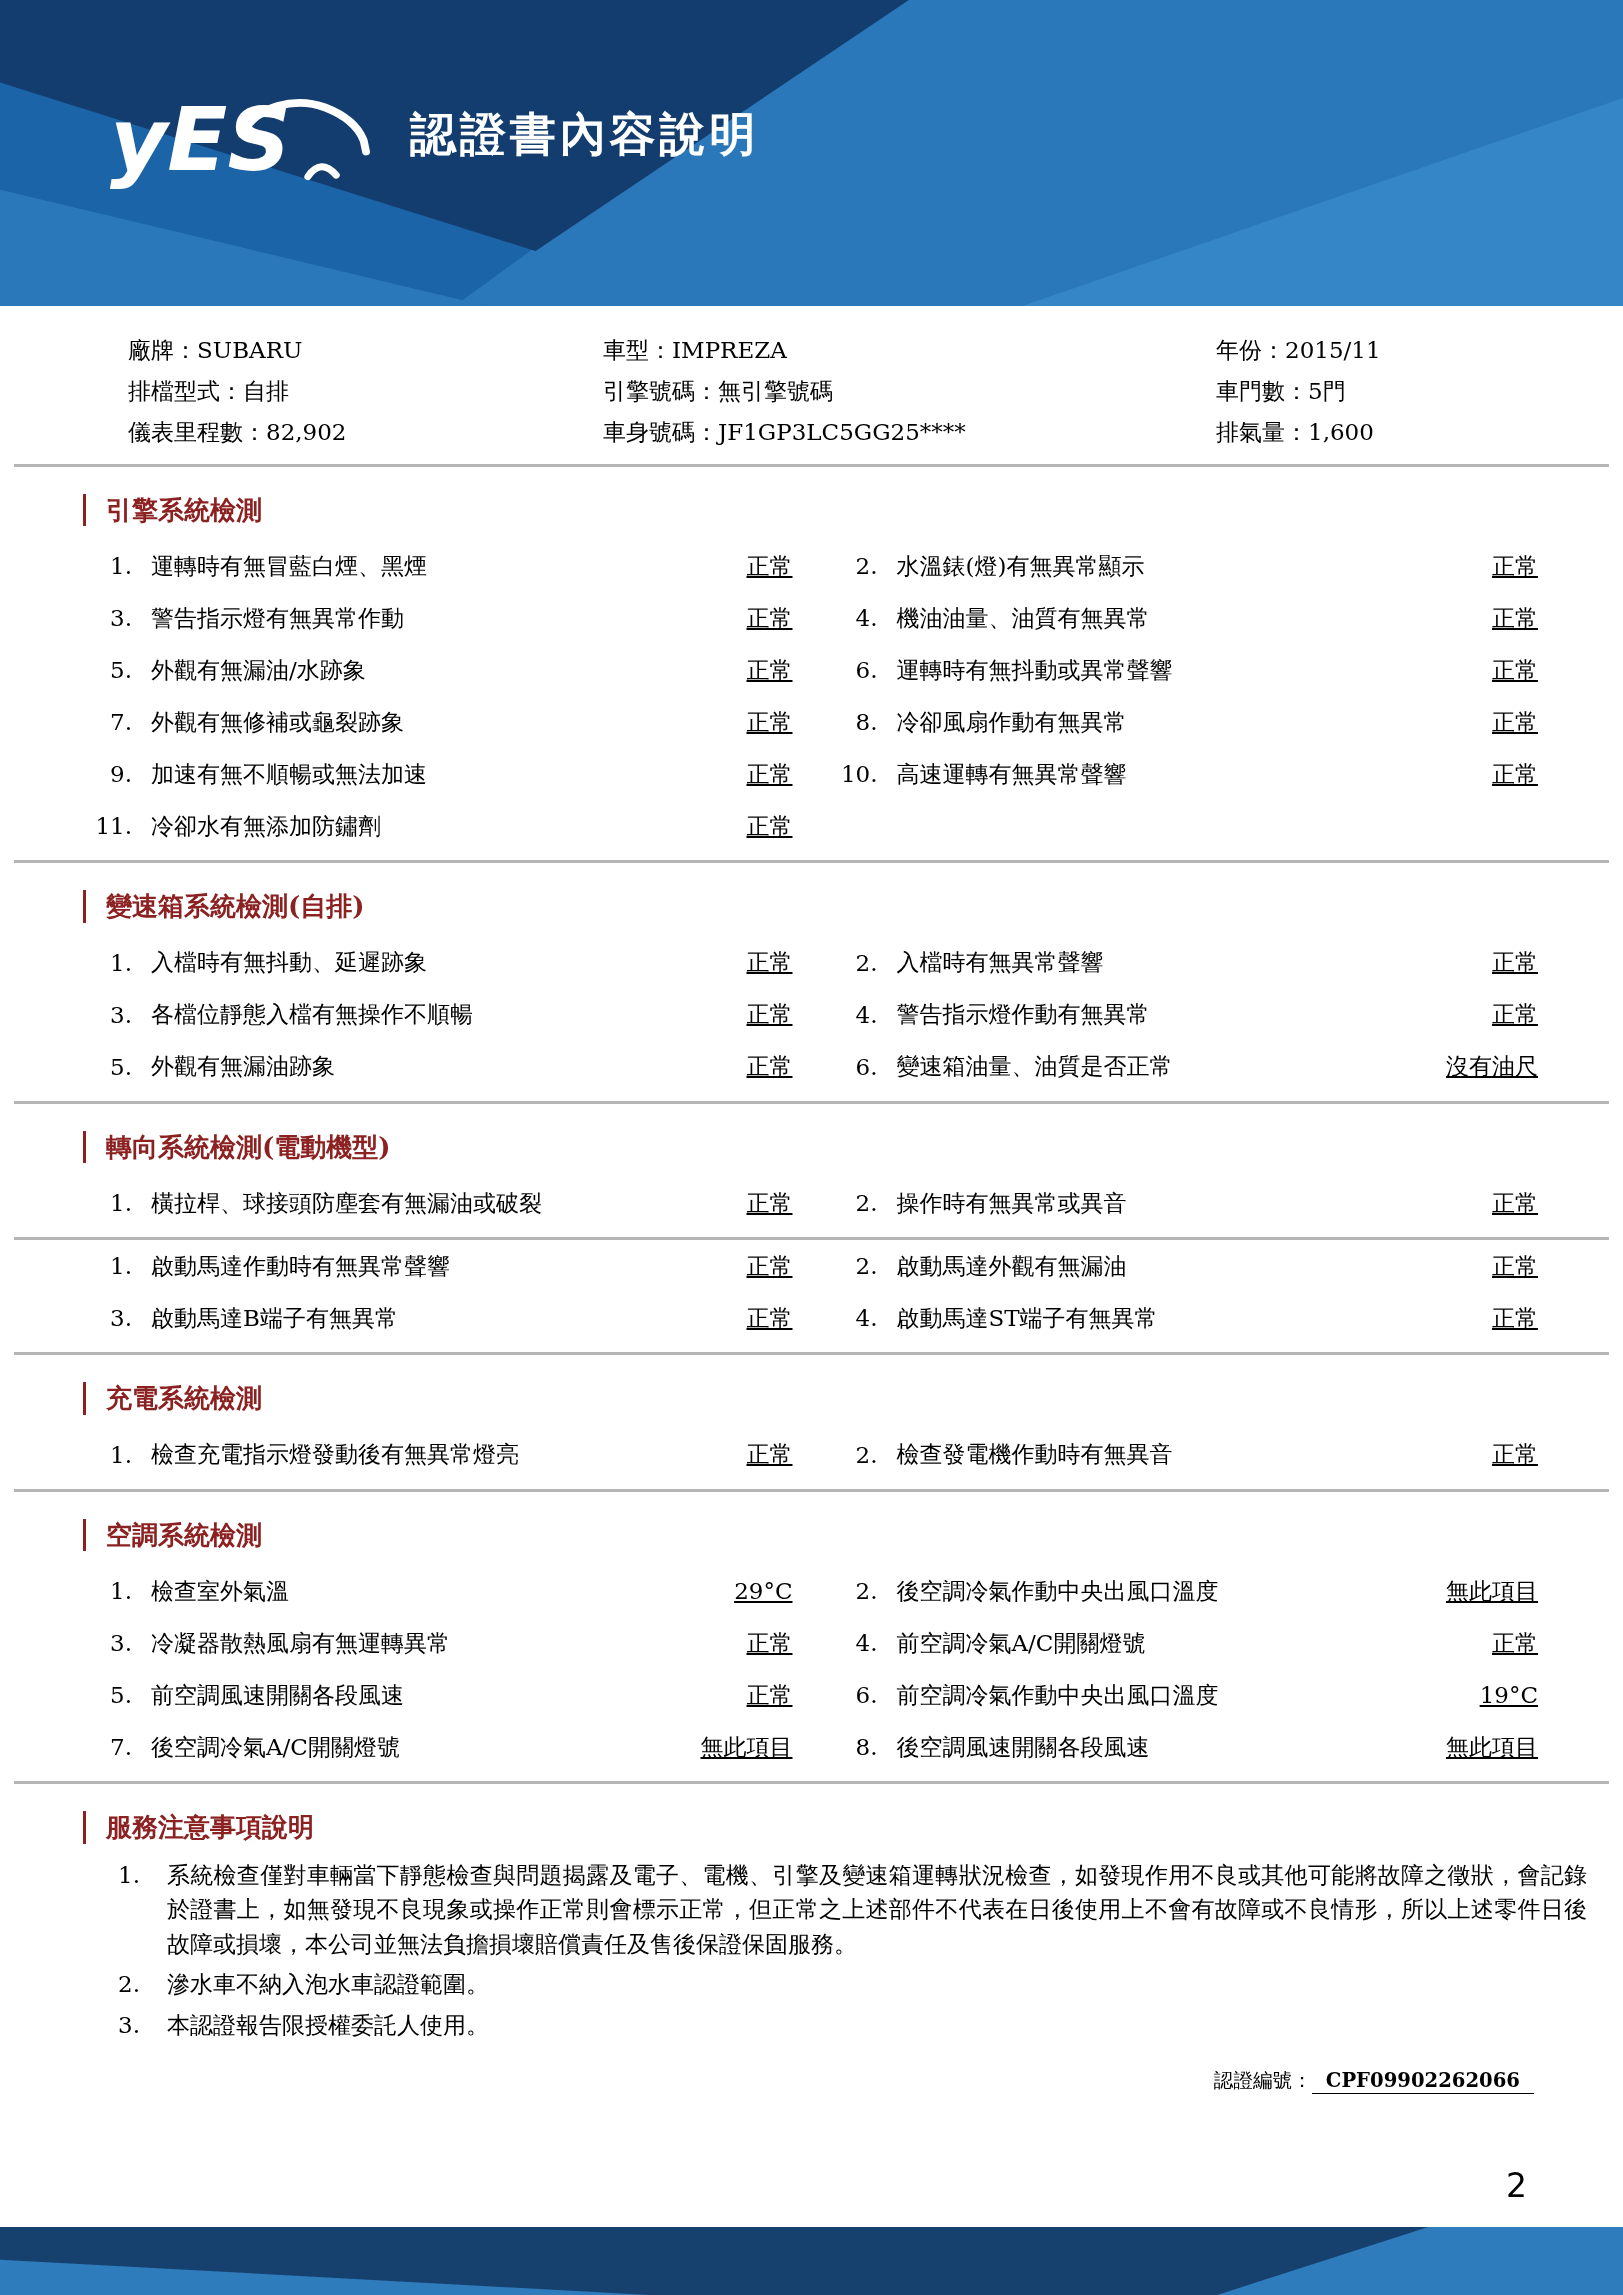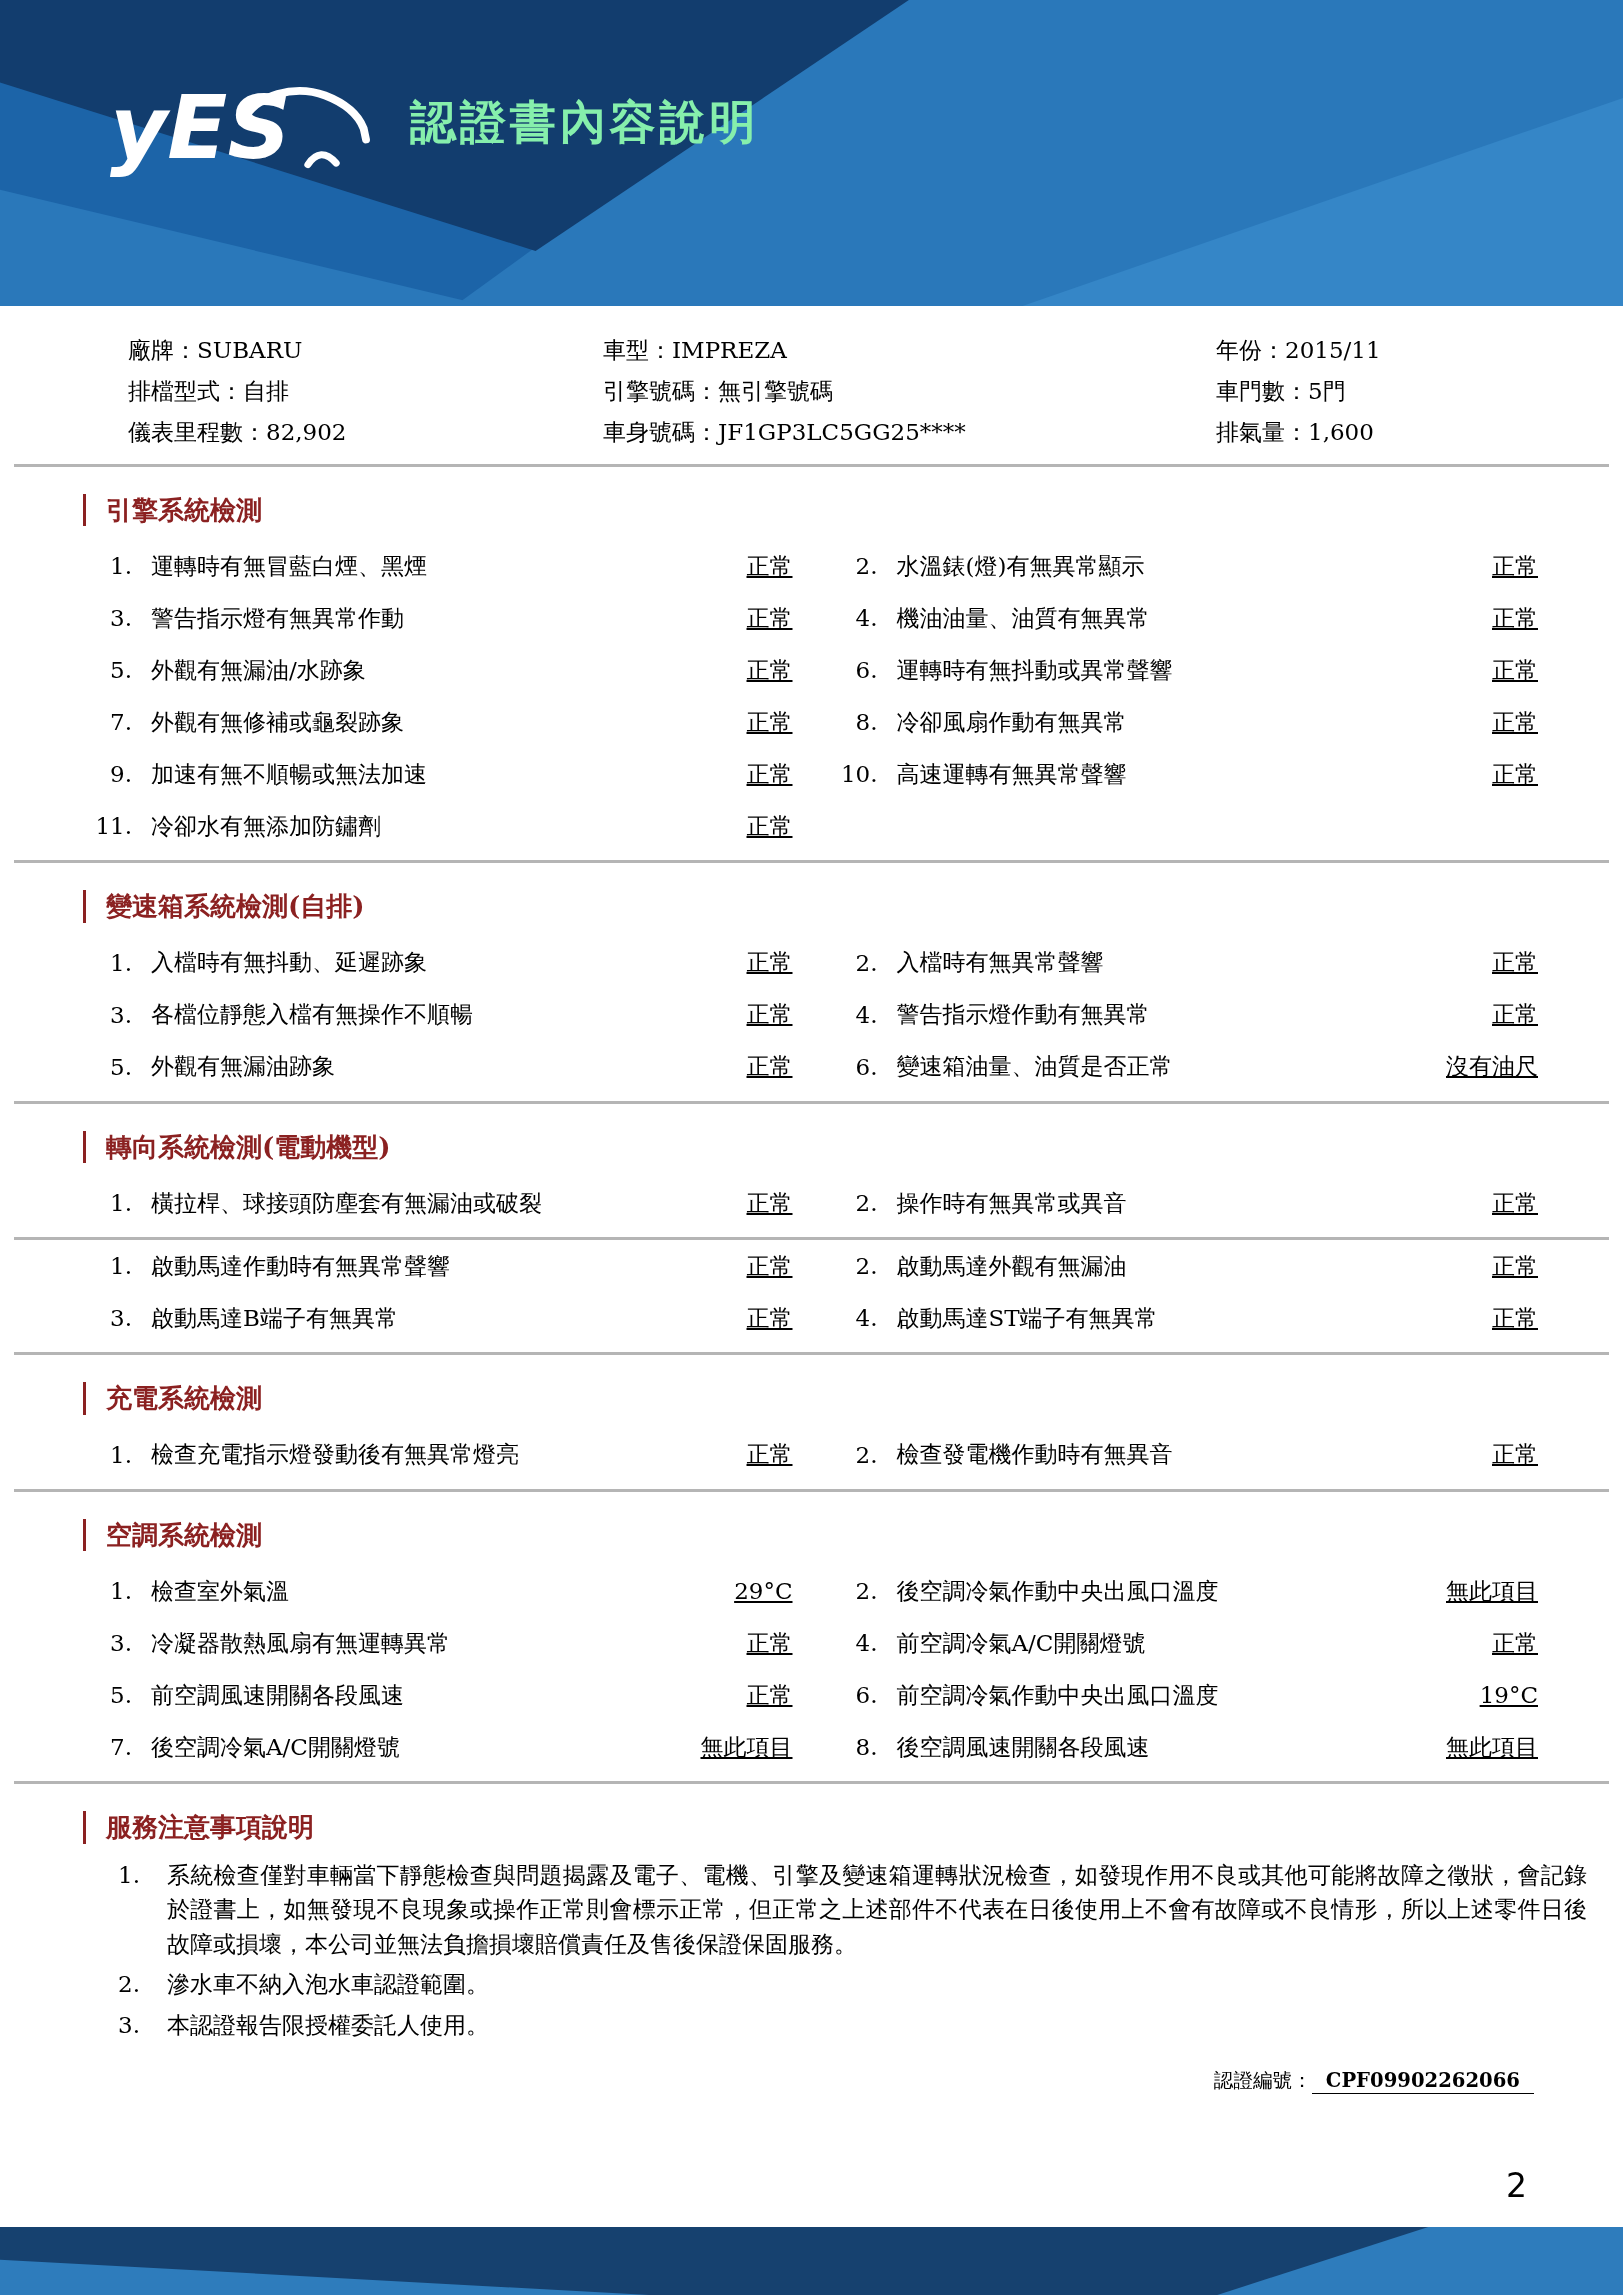--- a/index.html
+++ b/index.html
@@ -9,23 +9,23 @@
     font-family:"DejaVu Serif","Liberation Serif",serif;color:#000;
     overflow:hidden;
   }
   
   .banner{position:relative;height:306px;background:#1c64a8;overflow:hidden;}
   .banner .layer{position:absolute;inset:0;}
   .h-right{background:#2a78ba;clip-path:polygon(54% 0,100% 0,100% 100%,28% 100%);}
   .h-lighter{background:#3586c7;clip-path:polygon(63% 100%,100% 32%,100% 100%);}
   .h-blwedge{background:#2a78ba;clip-path:polygon(0 62%,30% 100%,0 100%);}
   .h-dark{background:#123d6e;clip-path:polygon(0 0,56% 0,33% 82%,0 27%);}
-  .banner-content{position:absolute;left:110px;top:64px;display:flex;align-items:center;gap:33px;}
+  .banner-content{position:absolute;left:110px;top:76px;display:flex;align-items:center;gap:33px;}
   .banner-title{
-    color:#86efac;font-family:"DejaVu Sans","Liberation Sans",sans-serif;
+    color:#ffffff;font-family:"DejaVu Sans","Liberation Sans",sans-serif;
     font-weight:bold;font-size:46px;letter-spacing:3.9px;white-space:nowrap;
   }
   .logo-svg{display:block;}
   
   main{position:relative;padding:0 14px;}
   .rule{height:3.1px;background:#b5b5b5;}
   .vehicle-info{
     display:grid;grid-auto-flow:column;
     grid-template-rows:repeat(3,41px);
     grid-template-columns:475px 613px 1fr;

